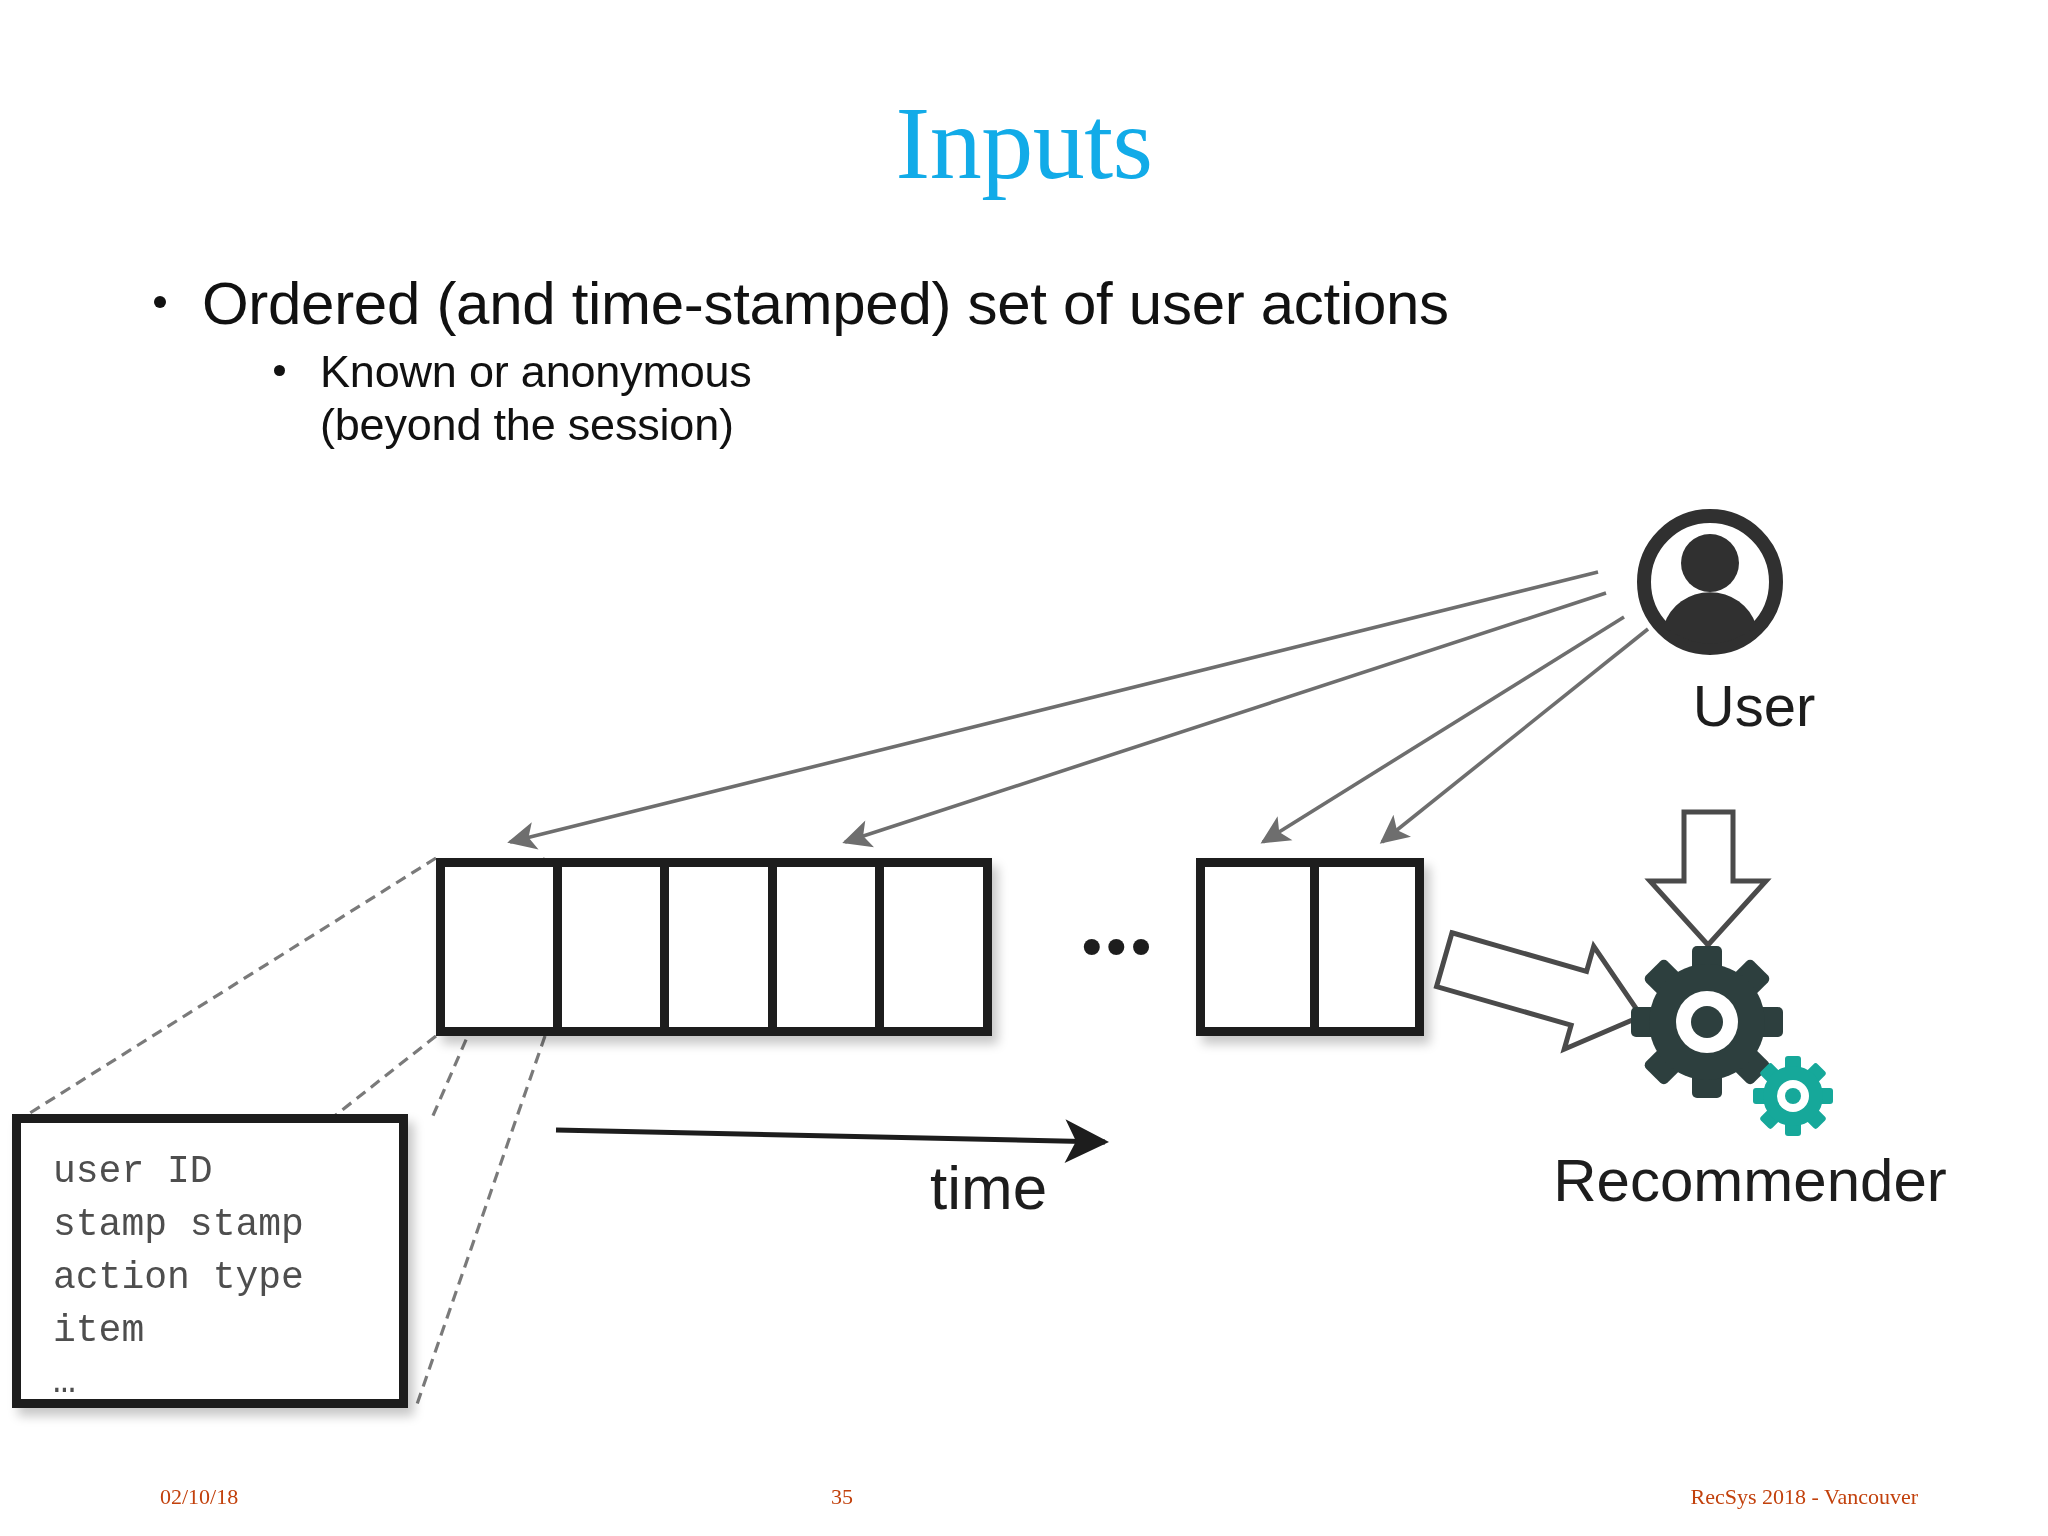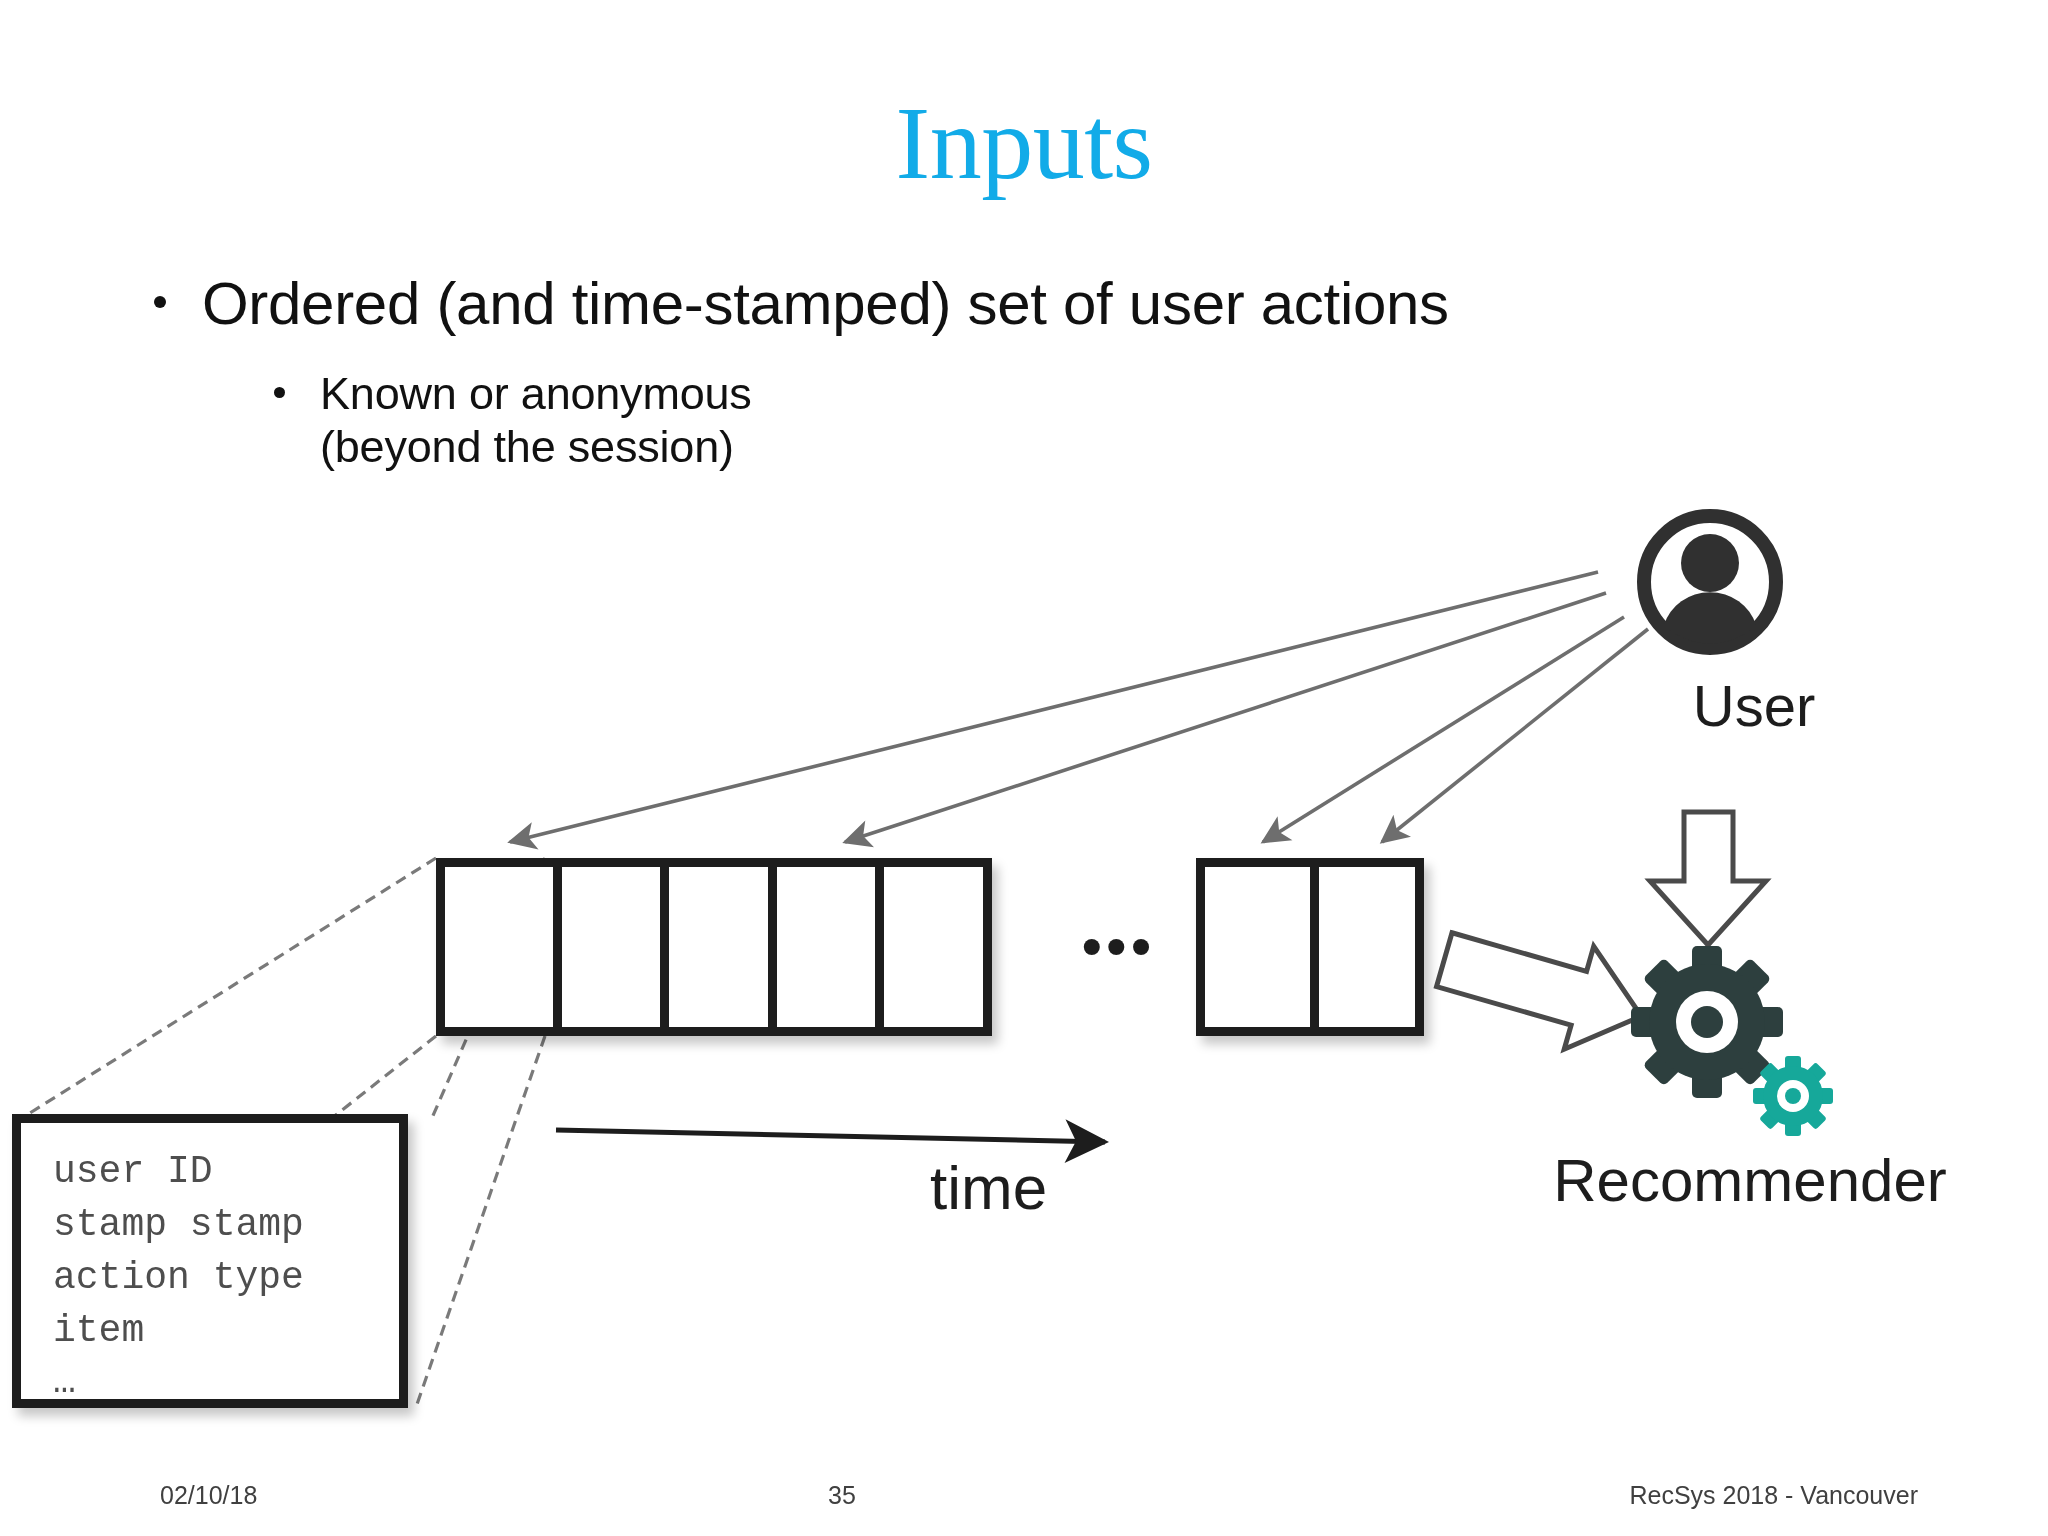--- a/index.html
+++ b/index.html
@@ -58,21 +58,21 @@
     height: 12px;
     border-radius: 50%;
     background: #111111;
   }
   .bullet-l2 {
     position: relative;
     font-size: 45px;
     line-height: 1.18;
     color: #111111;
     padding-left: 180px;
-    margin-top: 30px;
+    margin-top: 8px;
     letter-spacing: -0.2px;
   }
   .bullet-l2 .dot {
     position: absolute;
     left: 134px;
     top: 20px;
     width: 11px;
     height: 11px;
     border-radius: 50%;
     background: #111111;
@@ -157,23 +157,23 @@
     font-weight: 400;
   }
   #user-label  { left: 1604px; top: 672px; width: 300px; text-align: center; font-size: 58px; }
   #rec-label   { left: 1450px; top: 1146px; width: 600px; text-align: center; font-size: 60px; }
   #time-label  { left: 930px;  top: 1152px; width: 260px; text-align: left;   font-size: 62px; }
 
   
   .footer {
     position: absolute;
     bottom: 26px;
-    font-size: 25px;
-    color: #404040;
-    font-family: Liberation Sans, sans-serif;
+    font-size: 22px;
+    color: #c2410c;
+    font-family: Liberation Serif, serif;
   }
   #footer-date  { left: 160px; }
   #footer-page  { left: 0; width: 1684px; text-align: center; }
   #footer-event { right: 130px; text-align: center; }
 </style>
 </head>
 <body>
 
 <div id="slide">
 

